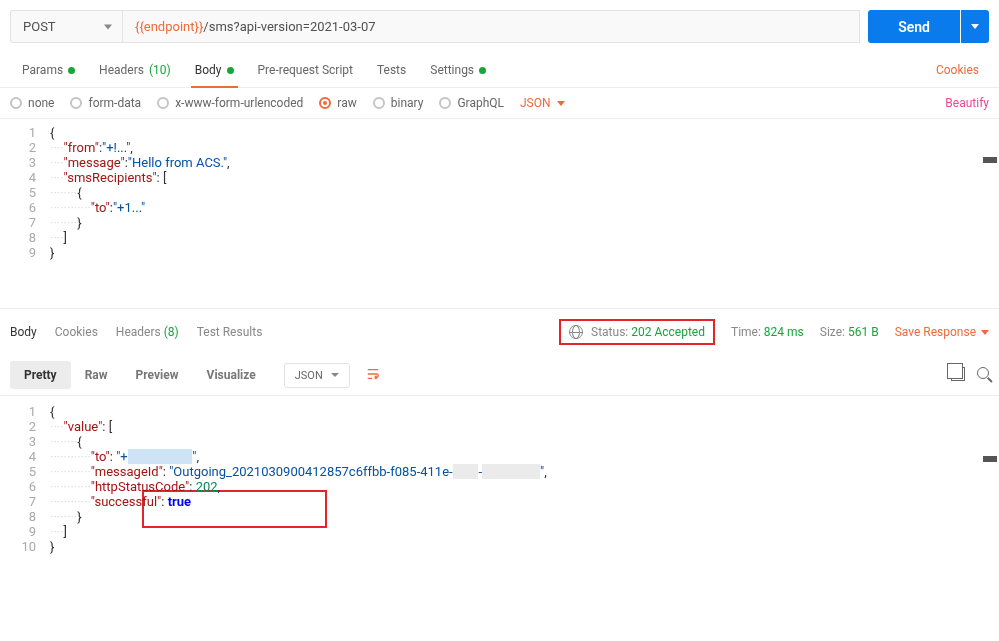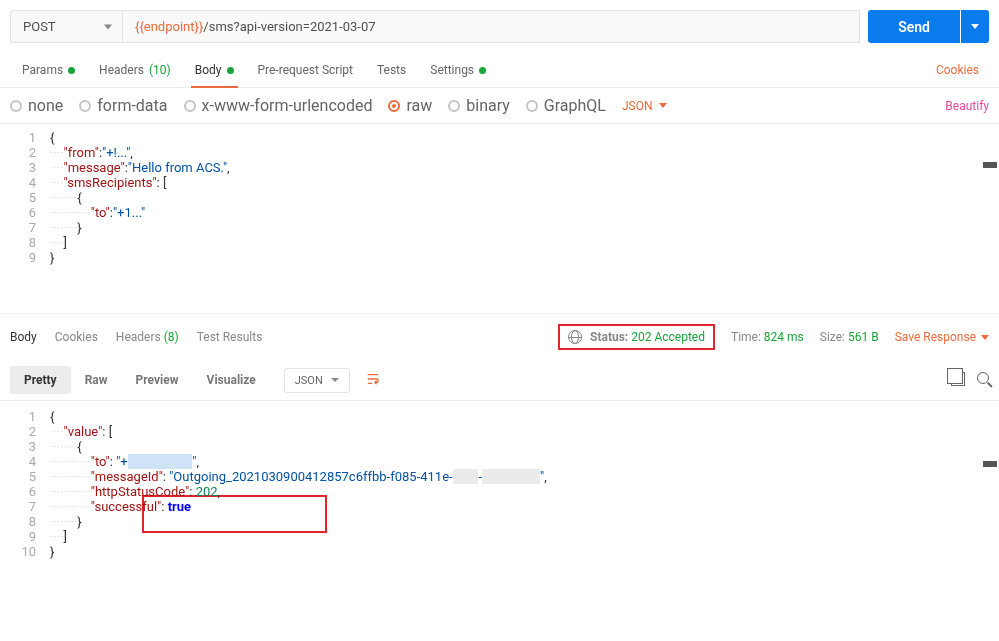--- a/index.html
+++ b/index.html
@@ -17,21 +17,21 @@
 
   .tabs { display: flex; align-items: center; padding: 0 10px; border-bottom: 1px solid #eee; }
   .tab { padding: 10px 12px; font-size: 12px; color: #666; cursor: pointer; position: relative; display: flex; align-items: center; gap: 5px; }
   .tab.active { color: #333; }
   .tab.active::after { content: ""; position: absolute; bottom: -1px; left: 8px; right: 8px; height: 2px; background: #ed6b3c; }
   .tab .count { color: #17a63b; }
   .dot-g { width: 7px; height: 7px; border-radius: 50%; background: #17a63b; display: inline-block; }
   .tabs-right { margin-left: auto; padding: 10px; color: #ed6b3c; cursor: pointer; }
 
   .body-types { display: flex; align-items: center; padding: 8px 10px; gap: 16px; border-bottom: 1px solid #eee; }
-  .radio-item { display: flex; align-items: center; gap: 6px; color: #666; font-size: 16px; cursor: pointer; }
+  .radio-item { display: flex; align-items: center; gap: 6px; color: #666; font-size: 12px; cursor: pointer; }
   .radio-o { width: 12px; height: 12px; border-radius: 50%; border: 2px solid #c4c4c4; display: inline-block; }
   .radio-o.sel { border-color: #ed6b3c; position: relative; }
   .radio-o.sel::after { content: ""; position: absolute; inset: 2px; background: #ed6b3c; border-radius: 50%; }
   .json-sel { color: #ed6b3c; display: flex; align-items: center; gap: 6px; cursor: pointer; }
   .json-sel .chev { width: 0; height: 0; border-left: 4px solid transparent; border-right: 4px solid transparent; border-top: 5px solid #ed6b3c; }
   .beautify { margin-left: auto; color: #ec4899; cursor: pointer; }
 
   .editor { font-family: Consolas, monospace; font-size: 13px; padding: 6px 0; border-bottom: 1px solid #eee; height: 190px; overflow: hidden; position: relative; }
   .editor-row { display: flex; }
   .gutter { width: 50px; text-align: right; color: #aaa; padding-right: 14px; user-select: none; flex-shrink: 0; }
@@ -44,21 +44,21 @@
   .code-cell .brace { color: #333; }
   .scroll-mark { position: absolute; right: 2px; width: 14px; height: 6px; background: #555; top: 38px; }
   .scroll-mark.two { top: 60px; }
 
   .resp-bar { display: flex; align-items: center; padding: 10px; font-size: 12px; }
   .resp-tabs { display: flex; gap: 18px; }
   .resp-tab { color: #888; cursor: pointer; }
   .resp-tab.active { color: #333; }
   .resp-right { margin-left: auto; display: flex; align-items: center; gap: 16px; }
   .hl-box { border: 2px solid #e3242b; padding: 4px 8px; display: flex; align-items: center; gap: 8px; }
-  .status-t { color: #888; font-weight: bold; }
+  .status-t { color: #888; }
   .status-v { color: #17a63b; }
   .globe { width: 14px; height: 14px; border: 1.2px solid #888; border-radius: 50%; position: relative; display: inline-block; }
   .globe::before { content: ""; position: absolute; left: 50%; top: -1px; bottom: -1px; width: 6px; border: 1.2px solid #888; border-radius: 50%; transform: translateX(-50%); }
   .globe::after { content: ""; position: absolute; left: -1px; right: -1px; top: 50%; height: 0; border-top: 1.2px solid #888; }
   .meta { color: #888; }
   .meta b { color: #17a63b; font-weight: normal; }
   .save-resp { color: #ed6b3c; display: flex; align-items: center; gap: 5px; cursor: pointer; }
   .save-resp .chev { width: 0; height: 0; border-left: 4px solid transparent; border-right: 4px solid transparent; border-top: 5px solid #ed6b3c; }
 
   .view-bar { display: flex; align-items: center; padding: 6px 10px; gap: 0; border-bottom: 1px solid #eee; }

